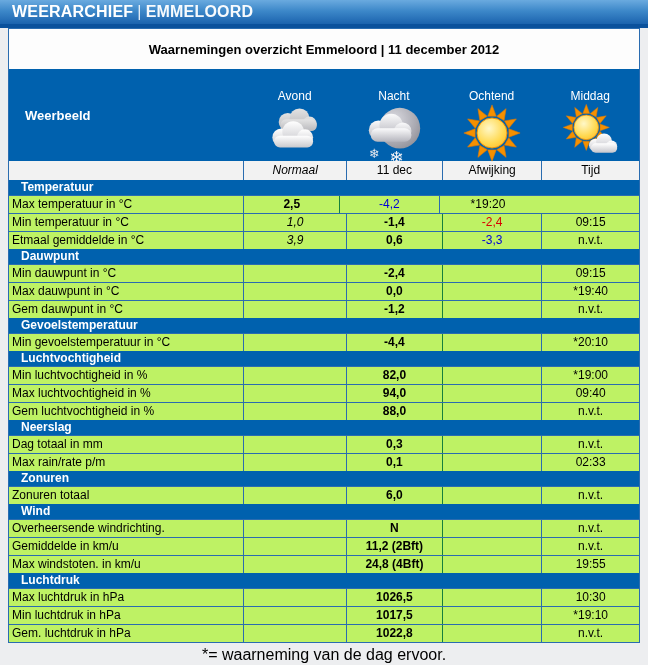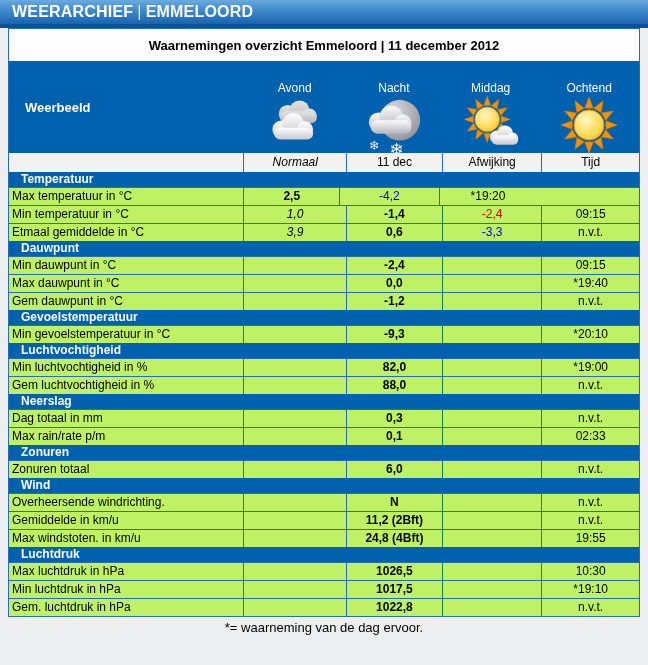--- a/index.html
+++ b/index.html
@@ -18,21 +18,21 @@
     padding-left:12px;box-sizing:content-box;
     letter-spacing:.2px;
   }
   .topbar .loc{font-weight:bold;opacity:.96;}
   .topbar .sep{padding:0 4px;font-weight:normal;opacity:.85;}
 
   .content{margin:0 8px;}
   .table-wrap{border:1px solid #2a6cb0;background:#fdfdfd;}
 
   .title-band{
-    height:32px;display:flex;align-items:center;justify-content:center;
+    height:40px;display:flex;align-items:center;justify-content:center;
     font-size:13px;font-weight:bold;color:#000;background:#fdfdfd;
   }
 
   
   .weerbeeld-row{display:flex;background:#0061ae;height:92px;}
   .wb-label{
     flex:0 0 37.2%;box-sizing:border-box;padding-left:16px;
     display:flex;align-items:center;
     color:#fff;font-weight:bold;font-size:13px;
   }
@@ -42,21 +42,21 @@
   }
   .wb-col .period-label{line-height:14px;}
   .wb-col .icon-box{flex:1;display:flex;align-items:center;justify-content:center;}
 
   .w-n{flex:0 0 16.3%;}
   .w-v{flex:0 0 15.2%;}
   .w-a{flex:0 0 15.8%;}
   .w-t{flex:0 0 15.5%;}
 
   
-  .subheader-row{display:flex;height:19px;background:#f2f2f2;font-size:12px;line-height:18px;text-align:center;color:#000;justify-content:flex-end;}
+  .subheader-row{display:flex;height:19px;background:#f2f2f2;font-size:12px;line-height:18px;text-align:center;color:#000;}
   .subheader-row .cell{box-sizing:border-box;}
   .subheader-row .c-first{flex:0 0 37.2%;}
   .subheader-row .c-normaal{font-style:italic;}
   .subheader-row .cell + .cell{border-left:1px solid #2a6cb0;}
 
   
   .section-header{
     height:15px;background:#0061ae;color:#fff;
     font-size:12px;font-weight:bold;line-height:15px;
     padding-left:12px;
@@ -68,21 +68,21 @@
   }
   .data-row .cell{box-sizing:border-box;overflow:hidden;white-space:nowrap;}
   .data-row .c-label{flex:0 0 37.2%;padding-left:3px;text-align:left;}
   .data-row .c-normaal{flex:0 0 16.3%;text-align:center;font-style:italic;border-left:1px solid #2a6cb0;}
   .data-row .c-value{flex:0 0 15.2%;text-align:center;font-weight:bold;border-left:1px solid #2a6cb0;}
   .data-row .c-afwijking{flex:0 0 15.8%;text-align:center;border-left:1px solid #15803d;}
   .data-row .c-tijd{flex:0 0 15.5%;text-align:center;border-left:1px solid #2a6cb0;}
   .neg-blue{color:#0000d8;}
   .neg-red{color:#d80000;}
 
-  .footer-note{text-align:center;font-size:13px;color:#000;padding-top:3px;}
+  .footer-note{text-align:center;font-size:16px;color:#000;padding-top:3px;}
 </style>
 </head>
 <body>
 
 <div class="topbar">
   <span>WEERARCHIEF</span><span class="sep">|</span><span class="loc">EMMELOORD</span>
 </div>
 
 <div class="content">
   <div class="table-wrap">
@@ -141,20 +141,50 @@
             </defs>
             <circle cx="38" cy="26" r="21" fill="url(#moonG)"></circle>
             <g fill="url(#cgN)">
               <circle cx="16" cy="28" r="10"></circle>
                 <circle cx="29" cy="23" r="12"></circle>
                 <circle cx="41" cy="29" r="9"></circle>
               <rect x="8" y="26" width="42" height="14" rx="7"></rect>
             </g>
             <text x="6" y="57" font-size="13" fill="#e9e9ee" font-family="DejaVu Sans, sans-serif">❄</text>
             <text x="27" y="62" font-size="17" fill="#f3f3f6" font-family="DejaVu Sans, sans-serif">❄</text>
+          </svg>
+        </span>
+      </div>
+
+      <div class="wb-col w-a">
+        <span class="period-label">Ochtend</span>
+        <span class="icon-box">
+          <svg width="60" height="60" viewBox="0 0 64 64">
+            <defs>
+              <radialGradient id="sunG1" cx="0.4" cy="0.35" r="0.85">
+                <stop offset="0" stop-color="#fff8c8"></stop>
+                  <stop offset="0.6" stop-color="#ffd84e"></stop>
+                  <stop offset="1" stop-color="#ffb321"></stop>
+              </radialGradient>
+            </defs>
+            <g fill="#f59000" stroke="#e07800" stroke-width="0.6">
+              <polygon points="32,2 36.5,14 27.5,14"></polygon>
+              <polygon points="32,2 36.5,14 27.5,14" transform="rotate(30 32 32)"></polygon>
+              <polygon points="32,2 36.5,14 27.5,14" transform="rotate(60 32 32)"></polygon>
+              <polygon points="32,2 36.5,14 27.5,14" transform="rotate(90 32 32)"></polygon>
+              <polygon points="32,2 36.5,14 27.5,14" transform="rotate(120 32 32)"></polygon>
+              <polygon points="32,2 36.5,14 27.5,14" transform="rotate(150 32 32)"></polygon>
+              <polygon points="32,2 36.5,14 27.5,14" transform="rotate(180 32 32)"></polygon>
+              <polygon points="32,2 36.5,14 27.5,14" transform="rotate(210 32 32)"></polygon>
+              <polygon points="32,2 36.5,14 27.5,14" transform="rotate(240 32 32)"></polygon>
+              <polygon points="32,2 36.5,14 27.5,14" transform="rotate(270 32 32)"></polygon>
+              <polygon points="32,2 36.5,14 27.5,14" transform="rotate(300 32 32)"></polygon>
+              <polygon points="32,2 36.5,14 27.5,14" transform="rotate(330 32 32)"></polygon>
+            </g>
+            <circle cx="32" cy="32" r="16" fill="url(#sunG1)" stroke="#f59000" stroke-width="1"></circle>
           </svg>
         </span>
       </div>
 
       <div class="wb-col w-t">
         <span class="period-label">Middag</span>
         <span class="icon-box">
           <svg width="60" height="60" viewBox="0 0 64 64">
             <defs>
               <radialGradient id="sunG2" cx="0.4" cy="0.35" r="0.85">
@@ -186,50 +216,20 @@
             </g>
             <g fill="url(#cgM)">
               <circle cx="38" cy="45" r="7"></circle>
                 <circle cx="47" cy="41" r="8.5"></circle>
                 <circle cx="55" cy="46" r="6"></circle>
               <rect x="33" y="43" width="28" height="10" rx="5"></rect>
             </g>
           </svg>
         </span>
       </div>
-
-      <div class="wb-col w-a">
-        <span class="period-label">Ochtend</span>
-        <span class="icon-box">
-          <svg width="60" height="60" viewBox="0 0 64 64">
-            <defs>
-              <radialGradient id="sunG1" cx="0.4" cy="0.35" r="0.85">
-                <stop offset="0" stop-color="#fff8c8"></stop>
-                  <stop offset="0.6" stop-color="#ffd84e"></stop>
-                  <stop offset="1" stop-color="#ffb321"></stop>
-              </radialGradient>
-            </defs>
-            <g fill="#f59000" stroke="#e07800" stroke-width="0.6">
-              <polygon points="32,2 36.5,14 27.5,14"></polygon>
-              <polygon points="32,2 36.5,14 27.5,14" transform="rotate(30 32 32)"></polygon>
-              <polygon points="32,2 36.5,14 27.5,14" transform="rotate(60 32 32)"></polygon>
-              <polygon points="32,2 36.5,14 27.5,14" transform="rotate(90 32 32)"></polygon>
-              <polygon points="32,2 36.5,14 27.5,14" transform="rotate(120 32 32)"></polygon>
-              <polygon points="32,2 36.5,14 27.5,14" transform="rotate(150 32 32)"></polygon>
-              <polygon points="32,2 36.5,14 27.5,14" transform="rotate(180 32 32)"></polygon>
-              <polygon points="32,2 36.5,14 27.5,14" transform="rotate(210 32 32)"></polygon>
-              <polygon points="32,2 36.5,14 27.5,14" transform="rotate(240 32 32)"></polygon>
-              <polygon points="32,2 36.5,14 27.5,14" transform="rotate(270 32 32)"></polygon>
-              <polygon points="32,2 36.5,14 27.5,14" transform="rotate(300 32 32)"></polygon>
-              <polygon points="32,2 36.5,14 27.5,14" transform="rotate(330 32 32)"></polygon>
-            </g>
-            <circle cx="32" cy="32" r="16" fill="url(#sunG1)" stroke="#f59000" stroke-width="1"></circle>
-          </svg>
-        </span>
-      </div>
     </div>
 
     <div class="subheader-row">
       <div class="cell c-first"></div>
       <div class="cell w-n c-normaal">Normaal</div>
       <div class="cell w-v">11 dec</div>
       <div class="cell w-a">Afwijking</div>
       <div class="cell w-t">Tijd</div>
     </div>
 
@@ -288,37 +288,44 @@
     <div class="cell c-tijd">n.v.t.</div>
   </div>
 </div>
 
   <div class="section">
     <div class="section-header"><span class="sh-text">Gevoelstemperatuur</span></div>
 
   <div class="data-row">
     <div class="cell c-label">Min gevoelstemperatuur in °C</div>
     <div class="cell c-normaal"></div>
-    <div class="cell c-value">-9,3</div>
+    <div class="cell c-value">-4,4</div>
     <div class="cell c-afwijking"></div>
     <div class="cell c-tijd">*20:10</div>
   </div>
 </div>
 
   <div class="section">
     <div class="section-header"><span class="sh-text">Luchtvochtigheid</span></div>
 
   <div class="data-row">
     <div class="cell c-label">Min luchtvochtigheid in %</div>
     <div class="cell c-normaal"></div>
     <div class="cell c-value">82,0</div>
     <div class="cell c-afwijking"></div>
     <div class="cell c-tijd">*19:00</div>
   </div>
 
+  <div class="data-row">
+    <div class="cell c-label">Max luchtvochtigheid in %</div>
+    <div class="cell c-normaal"></div>
+    <div class="cell c-value">94,0</div>
+    <div class="cell c-afwijking"></div>
+    <div class="cell c-tijd">09:40</div>
+  </div>
 
   <div class="data-row">
     <div class="cell c-label">Gem luchtvochtigheid in %</div>
     <div class="cell c-normaal"></div>
     <div class="cell c-value">88,0</div>
     <div class="cell c-afwijking"></div>
     <div class="cell c-tijd">n.v.t.</div>
   </div>
 </div>
 

